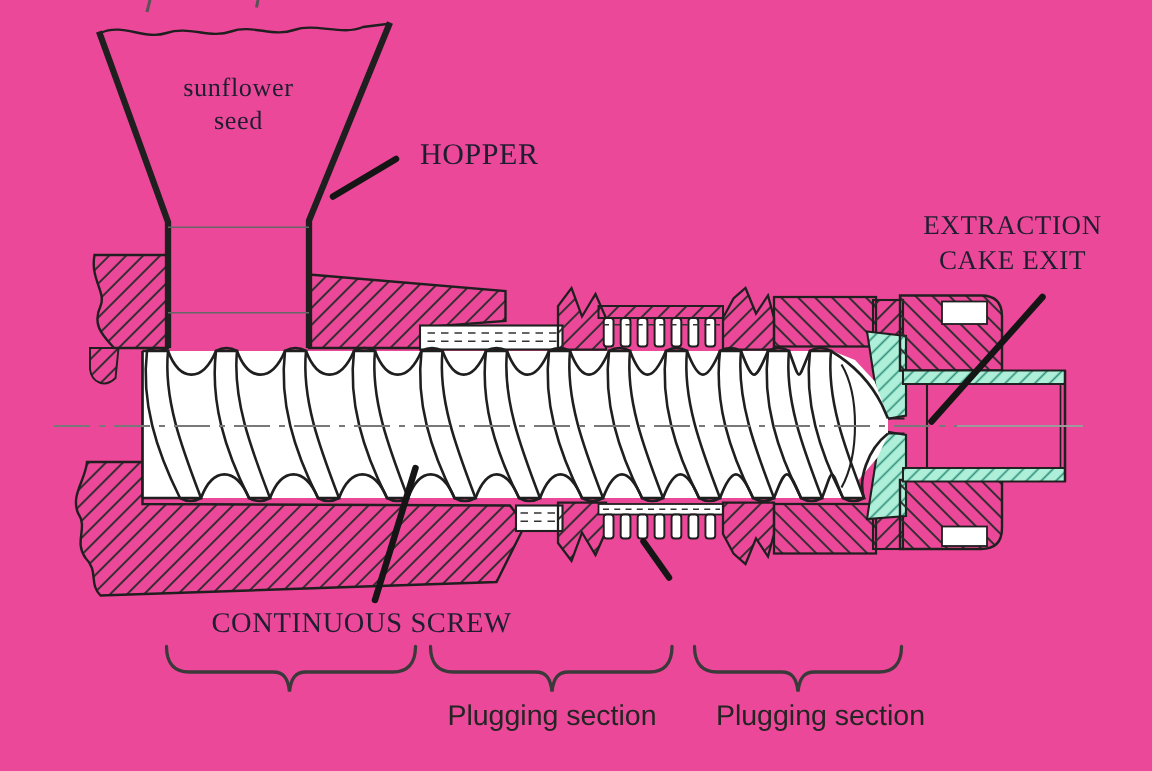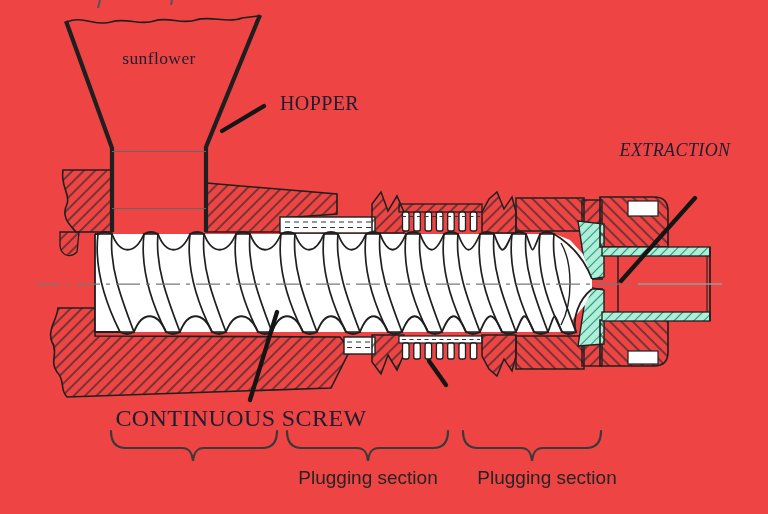--- a/index.html
+++ b/index.html
@@ -1,25 +1,25 @@
 <!DOCTYPE html>
 <html><head>
 <meta charset="utf-8">
 <style>
   html,body{margin:0;padding:0;background:#fff;}
-  .canvas{position:relative;width:768px;height:514px;background:#ef4444;overflow:hidden;
+  .canvas{position:relative;width:768px;height:514px;background:#ec4899;overflow:hidden;
           font-family:"Liberation Serif", serif;}
   svg{position:absolute;left:0;top:0;}
   .lbl{position:absolute;color:#1e1e30;text-align:center;}
   .serif-caps{font-family:"Liberation Serif", serif;letter-spacing:0.4px;}
   .sans{font-family:"Liberation Sans", sans-serif;color:#242424;}
   .seed-lbl{left:89px;top:47px;width:140px;font-size:17.5px;line-height:22px;}
   .hopper-lbl{left:280px;top:92px;font-size:20px;text-align:left;}
-  .extract-lbl{left:600px;top:139px;width:150px;font-size:18px;line-height:23px;font-style:italic;}
-  .screw-lbl{left:111px;top:405px;width:260px;font-size:24px;}
+  .extract-lbl{left:600px;top:139px;width:150px;font-size:18px;line-height:23px;}
+  .screw-lbl{left:111px;top:405px;width:260px;font-size:19px;}
   .drain-lbl{left:380px;top:388px;width:160px;font-size:19.5px;line-height:20px;}
   .sec{position:absolute;top:467px;width:180px;font-size:19px;text-align:center;}
   .sec1{left:103px;} .sec2{left:278px;} .sec3{left:457px;}
 </style>
 </head>
 <body>
 
 <div class="canvas">
 
 <svg width="768" height="514" viewBox="0 0 768 514">
@@ -148,22 +148,24 @@
 
   <g stroke="#3a3a3a" stroke-width="2.2" fill="none" stroke-linecap="round">
     <path d="M111,431 C111,443 117,448 126,448 L182,448 C189,448 192,452 193,461 C194,452 197,448 204,448 L262,448 C271,448 277,443 277,431"></path>
     <path d="M287,431 C287,443 293,448 302,448 L357,448 C364,448 367,452 368,461 C369,452 372,448 379,448 L433,448 C442,448 448,443 448,431"></path>
     <path d="M463,431 C463,443 469,448 478,448 L521,448 C528,448 531,452 532,461 C533,452 536,448 543,448 L586,448 C595,448 601,443 601,431"></path>
   </g>
 </svg>
 
 <div class="lbl serif-caps seed-lbl">
   <div>sunflower</div>
+  <div>seed</div>
 </div>
 <div class="lbl serif-caps hopper-lbl">HOPPER</div>
 <div class="lbl serif-caps extract-lbl">
   <div>EXTRACTION</div>
+  <div>CAKE EXIT</div>
 </div>
 <div class="lbl serif-caps screw-lbl">CONTINUOUS SCREW</div>
 <div class="sec sans sec2">Plugging section</div>
 <div class="sec sans sec3">Plugging section</div>
 
 </div>
 
 </body></html>

